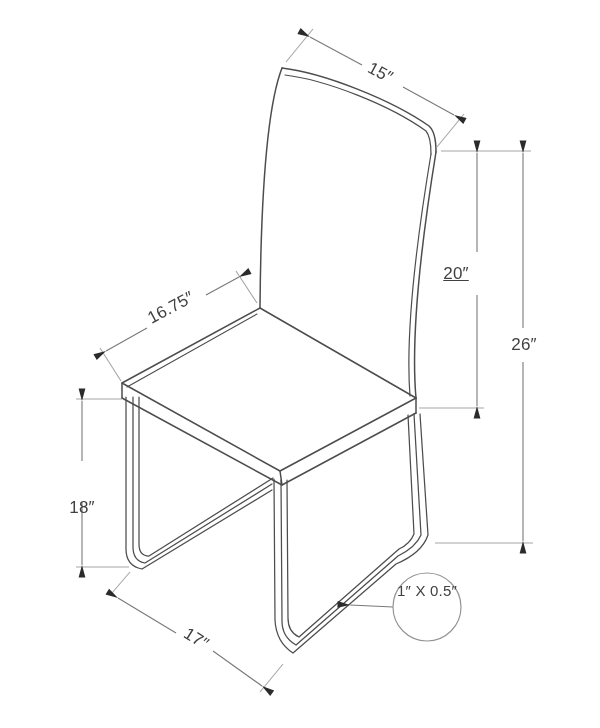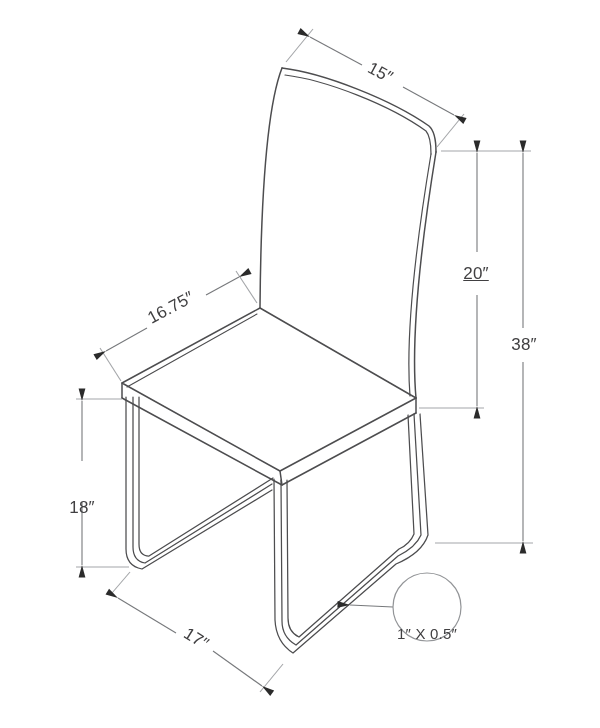--- a/index.html
+++ b/index.html
@@ -113,20 +113,20 @@
       </g>
 
       <g>
         <path stroke="#77797c" stroke-width="1.1" marker-start="url(#arr)" d="M 350,605 L 393,607"></path>
         <circle cx="427" cy="607" r="34" fill="#ffffff" stroke="#939598" stroke-width="1.2"></circle>
       </g>
     </g>
   </svg>
 
   <div class="dim-label rot28" style="left:380px;top:73px;">15″</div>
-  <div class="dim-label" style="left:476px;top:274px;text-decoration:underline;">20″</div>
-  <div class="dim-label" style="left:524px;top:345px;">38″</div>
+  <div class="dim-label" style="left:456px;top:274px;text-decoration:underline;">20″</div>
+  <div class="dim-label" style="left:524px;top:345px;">26″</div>
   <div class="dim-label rotm28" style="left:171px;top:308px;">16.75″</div>
   <div class="dim-label" style="left:82px;top:508px;">18″</div>
   <div class="dim-label rot32" style="left:196px;top:639px;">17″</div>
-  <div class="dim-label small" style="left:427px;top:633px;">1″ X 0.5″</div>
+  <div class="dim-label small" style="left:427px;top:590px;">1″ X 0.5″</div>
 
 </div>
 
 </body></html>

